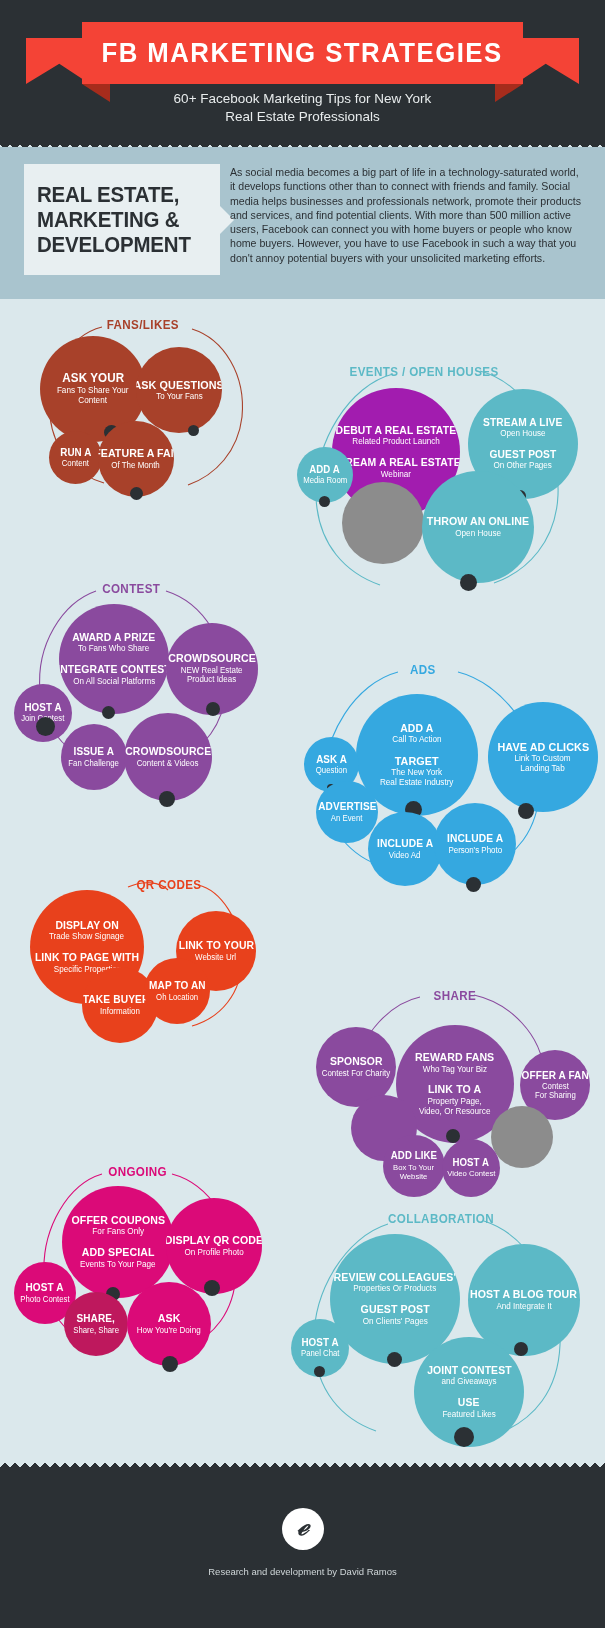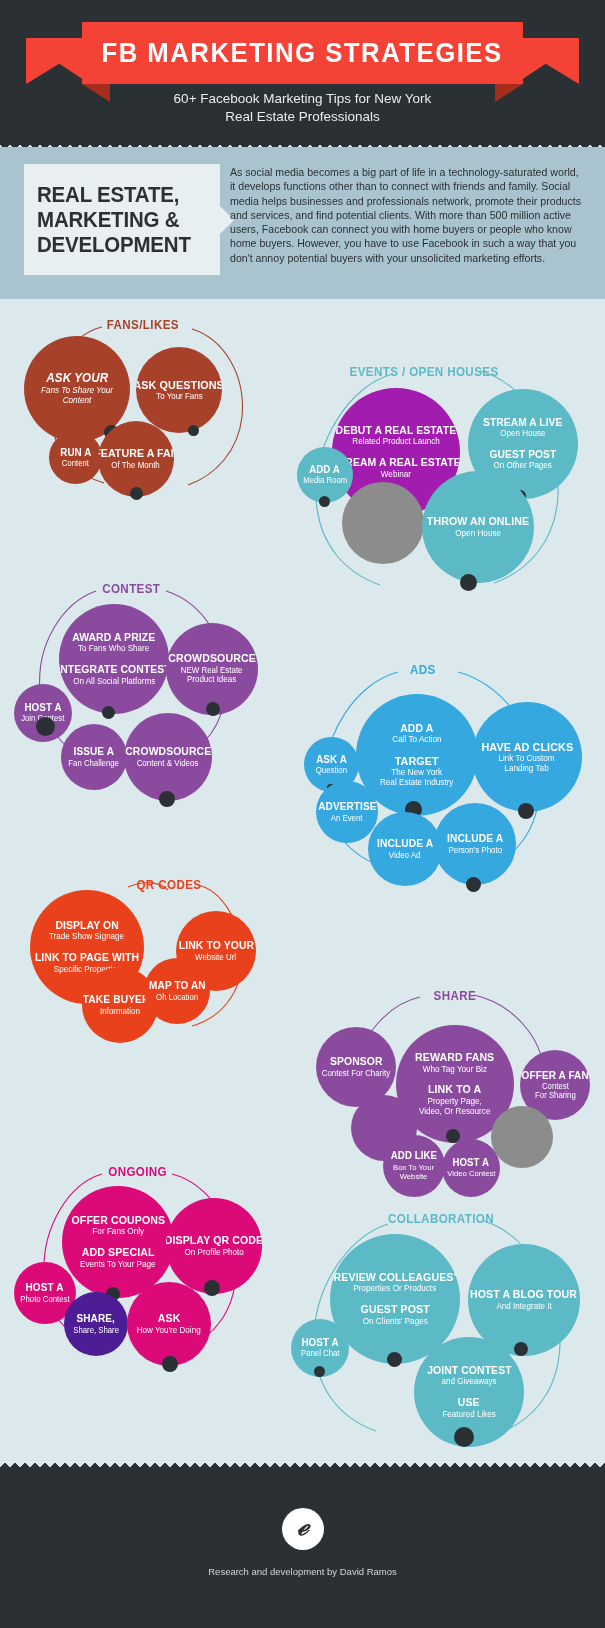--- a/index.html
+++ b/index.html
@@ -218,21 +218,21 @@
 
   <div class="canvas">
 
     <div class="cluster" style="left:20px; top:10px; width:250px; height:190px;">
       <svg width="250" height="190">
         <path d="M82,18 C50,26 24,66 30,108 C34,142 56,166 84,174" fill="none" stroke="#a8412a" stroke-width="1.1"></path>
         <path d="M172,20 C204,30 226,66 222,108 C218,142 196,166 168,176" fill="none" stroke="#a8412a" stroke-width="1.1"></path>
       </svg>
       <div class="cluster-label" style="left:84px; top:9px; color:#a8412a;">FANS/LIKES</div>
 
-      <div class="bubble" style="left:4px; top:27px; width:106px; height:106px; background:#a8412a;font-style:italic;">
+      <div class="bubble" style="left:20px; top:27px; width:106px; height:106px; background:#a8412a;">
         <div class="entry">
           <div class="b-title" style="font-size:12.5px;">ASK YOUR</div>
           <div class="b-sub" style="font-size:8.6px;">Fans To Share Your<br>Content</div>
         </div>
       </div>
       <div class="dot" style="left:84px; top:116px; width:15px; height:15px;"></div>
 
       <div class="bubble" style="left:116px; top:38px; width:86px; height:86px; background:#a8412a;">
         <div class="entry">
           <div class="b-title" style="font-size:11.6px;">ASK QUESTIONS</div>
@@ -370,21 +370,21 @@
           <div class="b-title" style="font-size:11.2px;">ADD A</div>
           <div class="b-sub" style="font-size:8.6px;">Call To Action</div>
         </div>
         <div class="entry">
           <div class="b-title" style="font-size:11.6px;">TARGET</div>
           <div class="b-sub" style="font-size:8.6px;">The New York<br>Real Estate Industry</div>
         </div>
       </div>
       <div class="dot" style="left:111px; top:154px; width:17px; height:17px;"></div>
 
-      <div class="bubble" style="left:178px; top:55px; width:110px; height:110px; background:#35a8e0;">
+      <div class="bubble" style="left:194px; top:55px; width:110px; height:110px; background:#35a8e0;">
         <div class="entry">
           <div class="b-title" style="font-size:11.6px;">HAVE AD CLICKS</div>
           <div class="b-sub" style="font-size:8.6px;">Link To Custom<br>Landing Tab</div>
         </div>
       </div>
       <div class="dot" style="left:224px; top:156px; width:16px; height:16px;"></div>
 
       <div class="bubble" style="left:10px; top:90px; width:55px; height:55px; background:#35a8e0;">
         <div class="entry">
           <div class="b-title" style="font-size:10.6px;">ASK A</div>
@@ -535,21 +535,21 @@
       </div>
       <div class="dot" style="left:190px; top:126px; width:16px; height:16px;"></div>
 
       <div class="bubble" style="left:0px; top:108px; width:62px; height:62px; background:#db0a78;">
         <div class="entry">
           <div class="b-title" style="font-size:10.8px;">HOST A</div>
           <div class="b-sub" style="font-size:8.2px;">Photo Contest</div>
         </div>
       </div>
 
-      <div class="bubble" style="left:50px; top:138px; width:64px; height:64px; background:#4c1d95;">
+      <div class="bubble" style="left:50px; top:138px; width:64px; height:64px; background:#be185d;">
         <div class="entry">
           <div class="b-title" style="font-size:10.8px;">SHARE,</div>
           <div class="b-sub" style="font-size:8.2px;">Share, Share</div>
         </div>
       </div>
 
       <div class="bubble" style="left:113px; top:128px; width:84px; height:84px; background:#db0a78;">
         <div class="entry">
           <div class="b-title" style="font-size:11.4px;">ASK</div>
           <div class="b-sub" style="font-size:8.5px;">How You're Doing</div>

